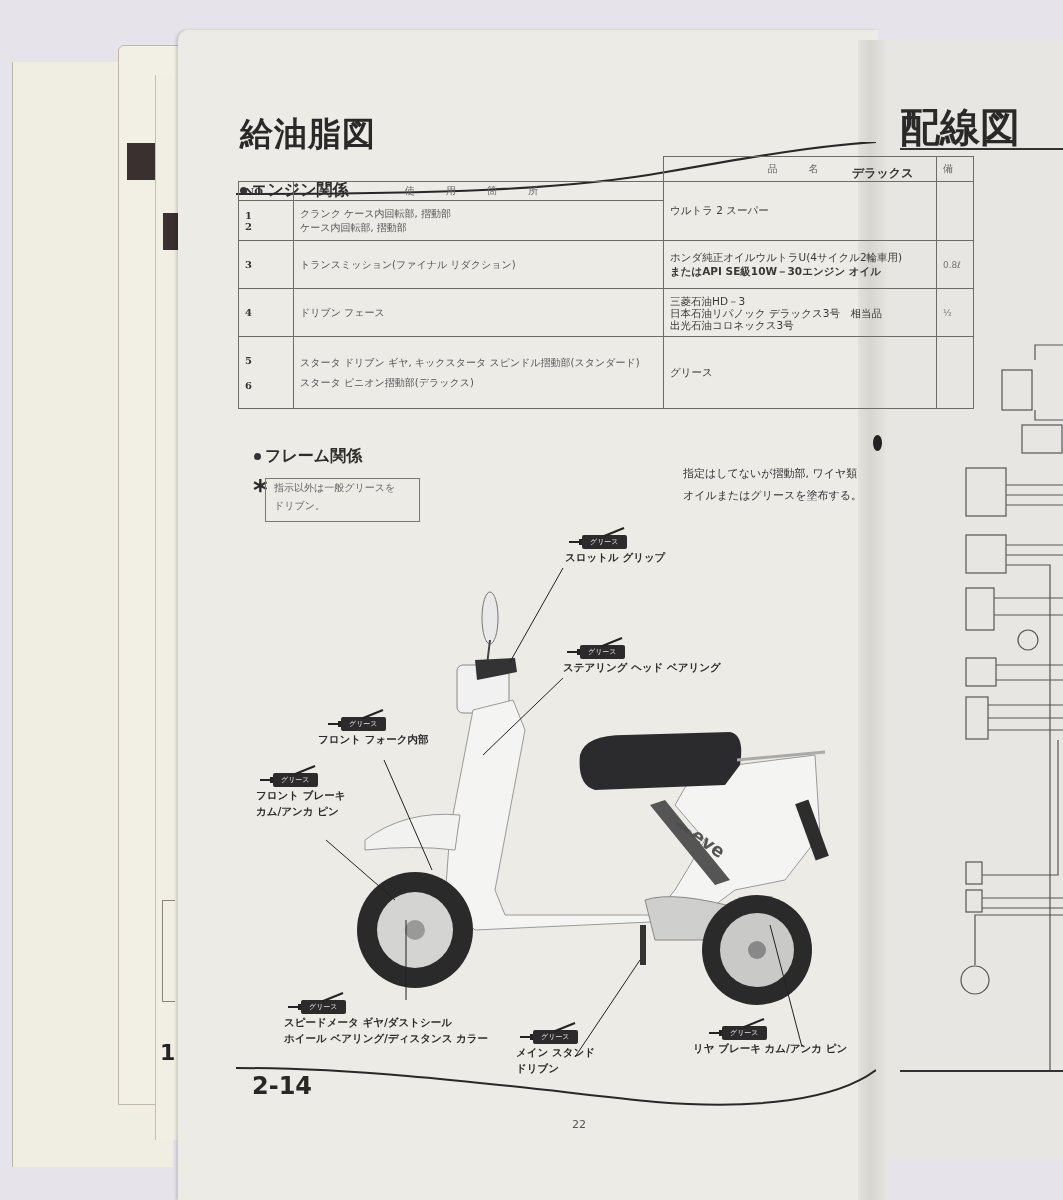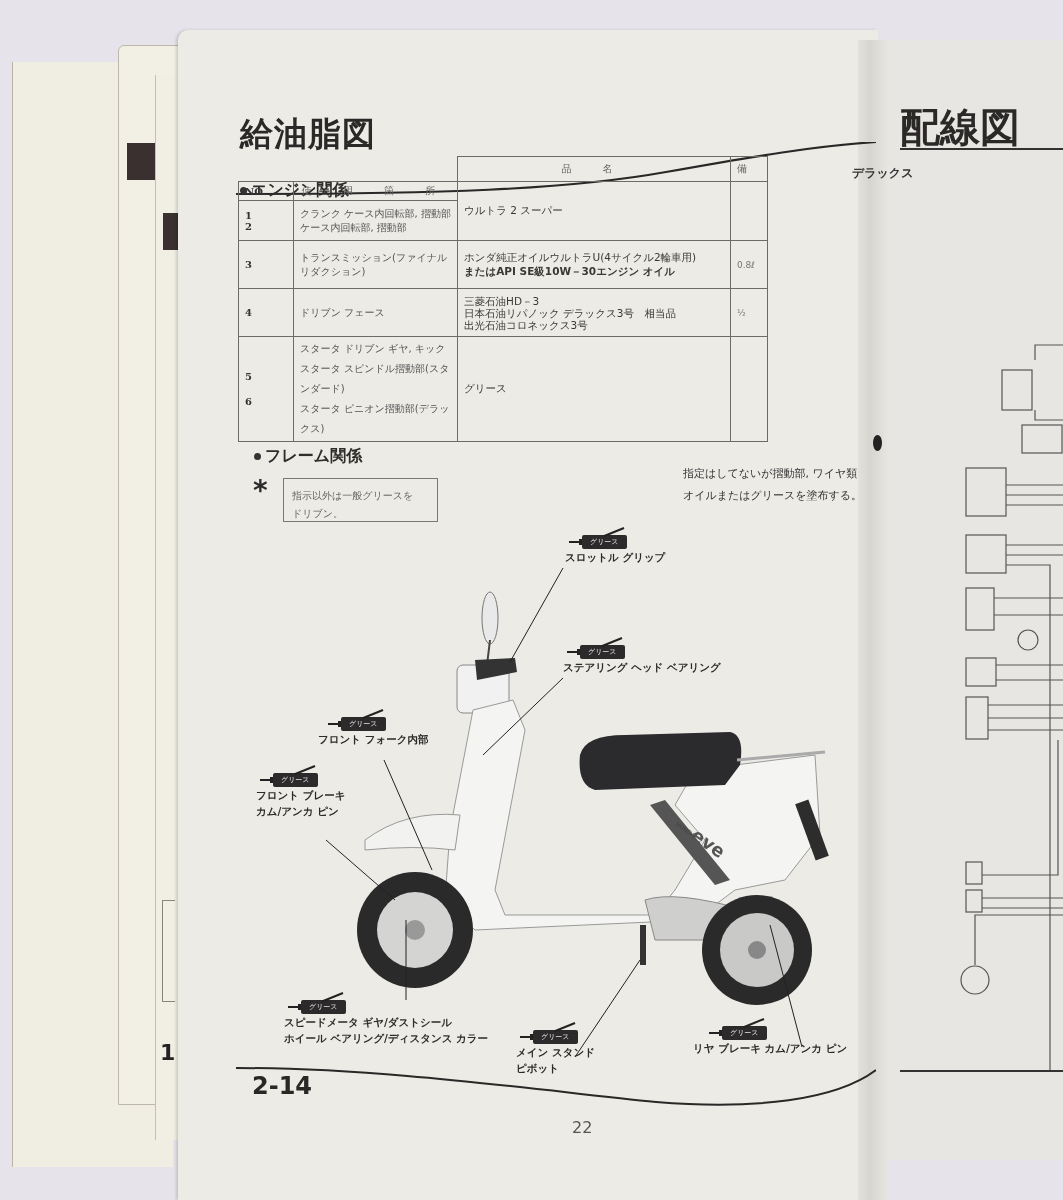--- a/index.html
+++ b/index.html
@@ -13,40 +13,40 @@
   .mini-table{left:162px;top:900px;width:12px;height:100px;border:1px solid #8a857b;border-right:none;}
   .mini-num{left:160px;top:1040px;font-weight:bold;font-size:22px;color:#222;}
   
   .pg-main{left:178px;top:30px;width:700px;height:1170px;background:#edebe6;border-radius:10px 0 0 0;box-shadow:-2px 0 3px rgba(0,0,0,0.15);}
   .pg-gutter{left:858px;top:40px;width:30px;height:1160px;background:linear-gradient(90deg,#e3e1dc,#d7d5cf 40%,#e8e6e1);}
   .pg-right{left:878px;top:40px;width:185px;height:1120px;background:#e8e6e3;}
   .title{left:240px;top:112px;font-size:33px;font-weight:bold;letter-spacing:1px;color:#2b2928;}
   .rule-title{left:236px;top:142px;width:640px;height:55px;}
   .section{font-size:16px;font-weight:bold;color:#2f2d2b;}
   .section .dot{display:inline-block;width:7px;height:7px;border-radius:50%;background:#333;margin-right:4px;vertical-align:middle;}
-  table.eng{position:absolute;left:238px;top:156px;width:530px;border-collapse:collapse;font-size:10px;color:#555;}
+  table.eng{position:absolute;left:238px;top:156px;width:736px;border-collapse:collapse;font-size:10px;color:#555;}
   table.eng td,table.eng th{border:1px solid #6e6b66;padding:2px 6px;font-weight:normal;}
   table.eng th{color:#666;letter-spacing:14px;height:20px;}
   table.eng td.no{text-align:left;width:42px;color:#333;font-family:"DejaVu Serif",serif;font-weight:bold;}
   table.eng td.prod{color:#3a3836;font-size:10.5px;}
   table.eng td.rem{width:18px;color:#777;font-size:9px;}
   .note-star{left:253px;top:474px;font-size:28px;font-weight:bold;color:#2a2a2a;}
-  .note-box{left:283px;top:478px;width:155px;height:44px;border:1px solid #7a7670;font-size:10px;color:#666;padding:8px 8px;line-height:18px;box-sizing:border-box;}
+  .note-box{left:265px;top:478px;width:155px;height:44px;border:1px solid #7a7670;font-size:10px;color:#666;padding:0 8px;line-height:18px;box-sizing:border-box;}
   .side-note{left:683px;top:463px;font-size:11px;color:#333;line-height:22px;}
   
   .grease{display:flex;align-items:center;}
   .grease .nozzle{width:10px;height:2px;background:#222;}
   .grease .nub{width:3px;height:6px;background:#222;}
   .grease .body{position:relative;background:#2c2a2a;color:#eee;font-size:7px;padding:2px 8px;border-radius:2px;}
   .grease .body::after{content:"";position:absolute;right:3px;top:-8px;width:22px;height:2px;background:#222;transform:rotate(-22deg);transform-origin:right;}
   .callout{font-size:10.5px;font-weight:bold;color:#2d2b29;line-height:16px;}
   
   .scooter{left:345px;top:590px;width:500px;height:420px;}
   .pgnum{left:252px;top:1072px;font-size:24px;font-weight:bold;color:#2a2826;}
-  .pgfoot{left:572px;top:1118px;font-size:16px;color:#555;}
+  .pgfoot{left:572px;top:1118px;font-size:11px;color:#555;}
   
   .r-title{left:900px;top:100px;font-size:40px;font-weight:bold;color:#2b2928;}
   .r-rule{left:900px;top:148px;width:163px;height:2px;background:#333;}
   .r-sub{left:852px;top:165px;font-size:12px;font-weight:bold;color:#333;}
   .r-bottom-rule{left:900px;top:1070px;width:163px;height:2px;background:#333;}
   .wiring{left:950px;top:340px;width:113px;height:730px;}
 </style>
 </head>
 <body>
 
@@ -224,21 +224,21 @@
   <div class="callout">スピードメータ ギヤ/ダストシール</div>
   <div class="callout">ホイール ベアリング/ディスタンス カラー</div>
 </div>
 <div class="abs" style="left:516px;top:1030px;">
   <div class="grease" style="margin-left:4px;">
       <span class="nozzle"></span>
       <span class="nub"></span>
       <span class="body">グリース</span>
     </div>
   <div class="callout">メイン スタンド</div>
-  <div class="callout">ピボット</div>
+  <div class="callout">ドリブン</div>
 </div>
 <div class="abs" style="left:693px;top:1026px;">
   <div class="grease" style="margin-left:16px;">
       <span class="nozzle"></span>
       <span class="nub"></span>
       <span class="body">グリース</span>
     </div>
   <div class="callout">リヤ ブレーキ カム/アンカ ピン</div>
 </div>
 

